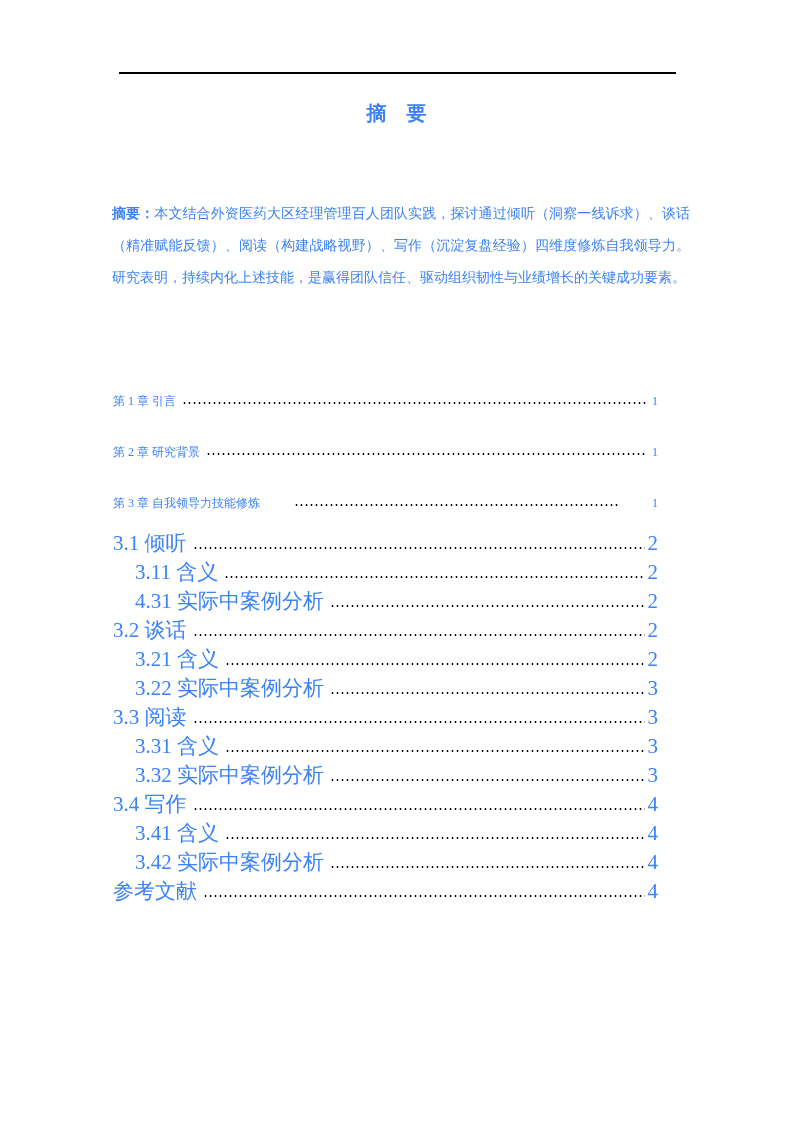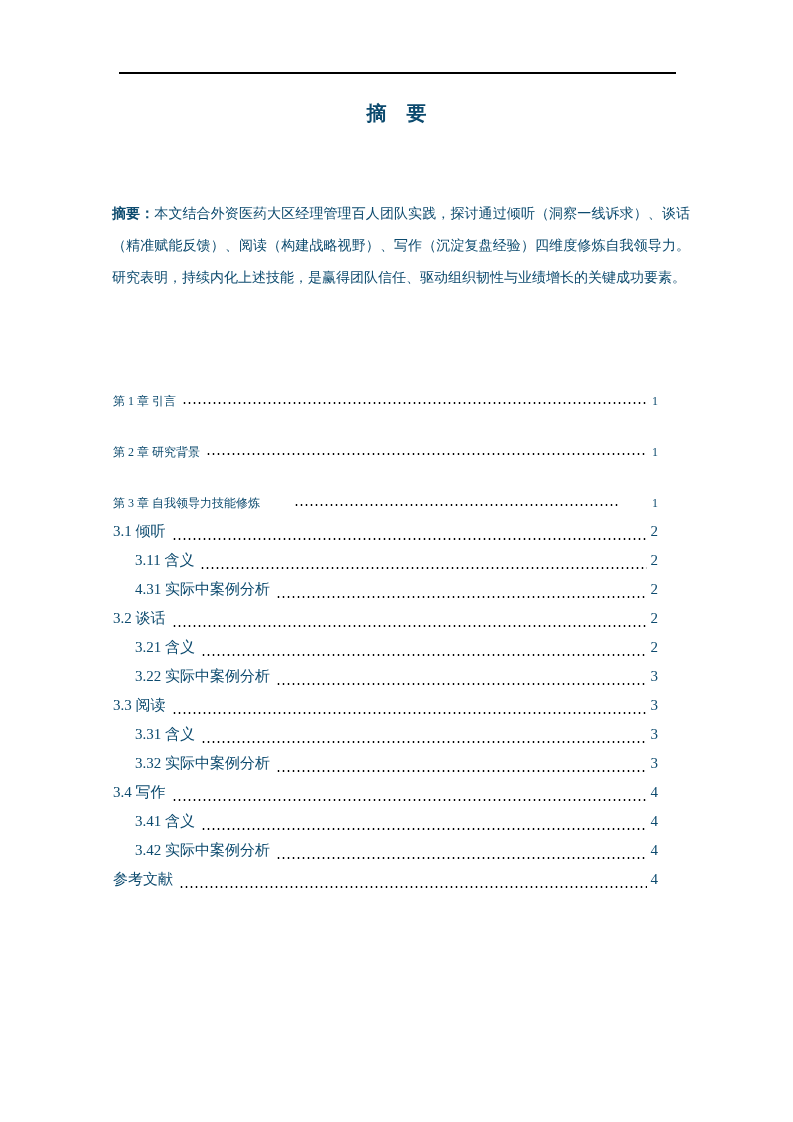--- a/index.html
+++ b/index.html
@@ -5,21 +5,21 @@
   html, body {
     margin: 0;
     padding: 0;
     background: #ffffff;
   }
   .page {
     position: relative;
     width: 793px;
     height: 1122px;
     background: #ffffff;
-    color: #0c4a6e;
+    color: #3b82f6;
     font-family: "Liberation Serif", "DejaVu Serif", serif;
     overflow: hidden;
   }
   .header-rule {
     position: absolute;
     top: 72px;
     left: 119px;
     width: 557px;
     height: 2px;
     background: #000000;
@@ -55,27 +55,26 @@
   }
   .toc-row {
     display: flex;
     align-items: baseline;
   }
   .toc-row.chapter {
     font-size: 12px;
     line-height: 24px;
     margin-bottom: 27px;
   }
-  .toc-row.chapter-last { margin-bottom: 6px; gap: 28px; }
+  .toc-row.chapter-last { margin-bottom: 18px; gap: 28px; }
   .toc-row.section,
   .toc-row.subsection {
-    font-size: 15px;
+    font-size: 21px;
     line-height: 20px;
     margin-bottom: 9px;
-    align-items: flex-end;
   }
   .toc-row.subsection { padding-left: 22px; }
   .toc-label { white-space: nowrap; flex: 0 0 auto; }
   .toc-dots {
     flex: 1 1 auto;
     height: 6px;
     margin: 0 3px 0 6px;
     background-image: radial-gradient(circle, #000 0, #000 1px, transparent 1.15px);
     background-size: 5px 6px;
     background-repeat: repeat-x;

